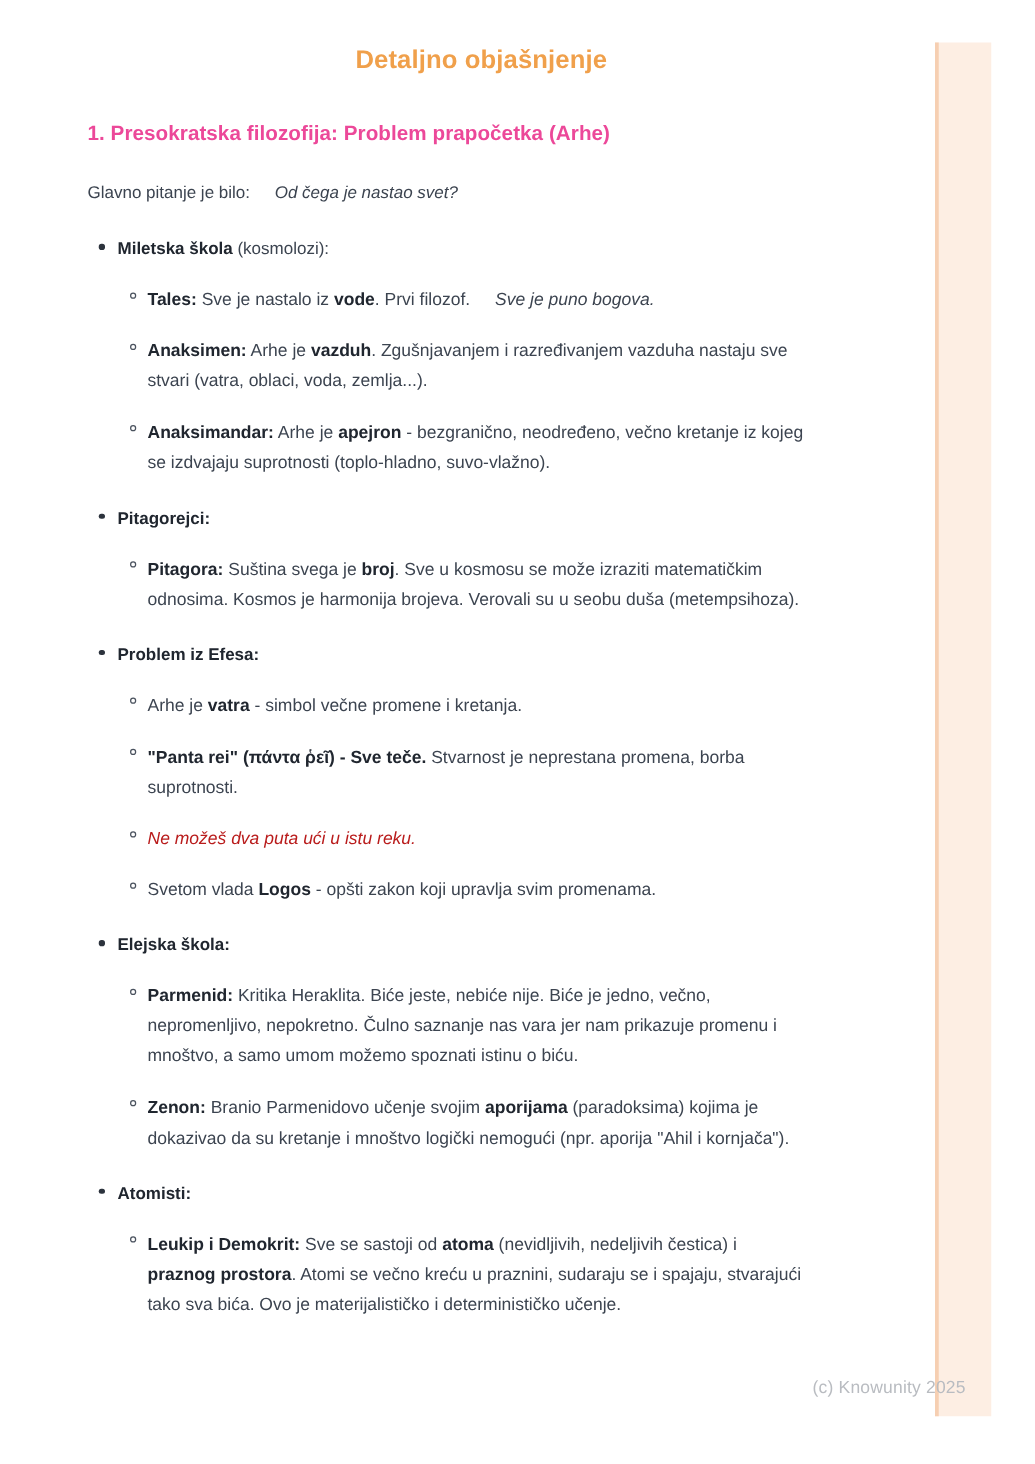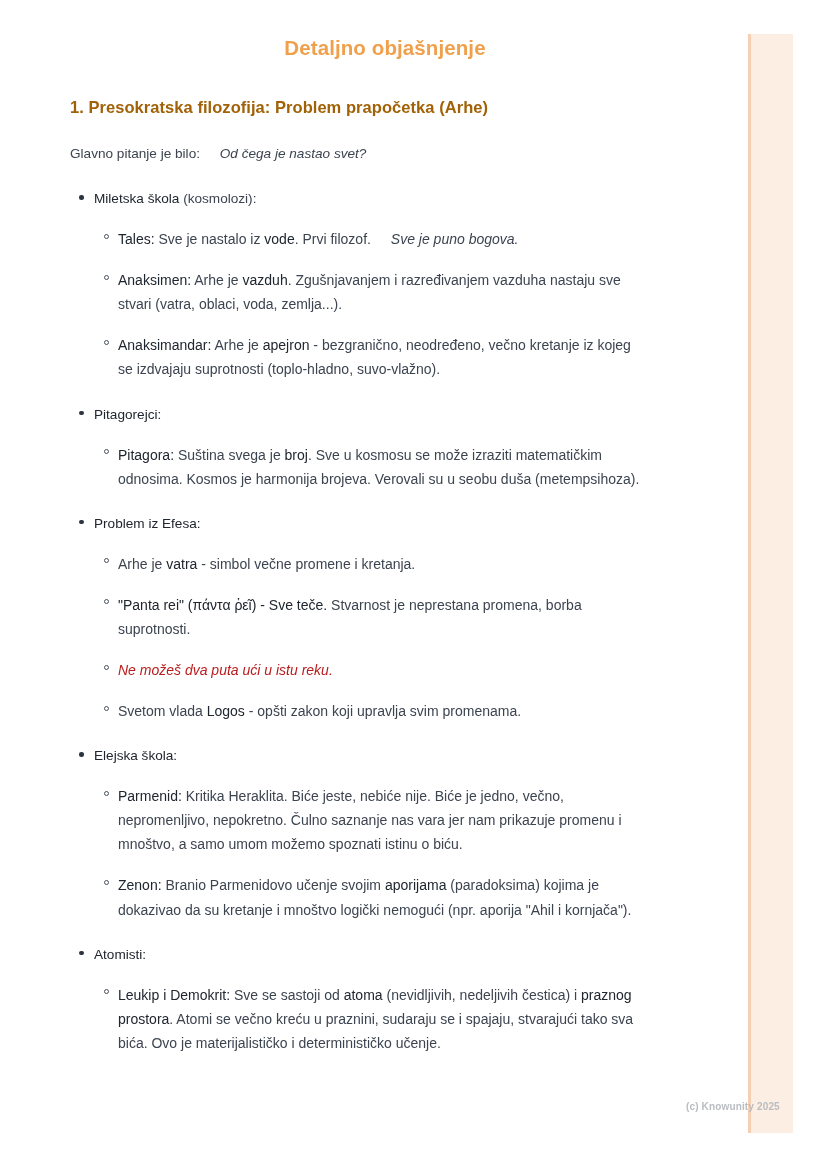--- a/index.html
+++ b/index.html
@@ -44,21 +44,21 @@
     font-weight: bold;
     color: #f0a04b;
     margin: 0 0 38px 0;
     letter-spacing: 0.1px;
     text-align: center;
   }
 
   h2.section-title {
     font-size: 16.5px;
     font-weight: bold;
-    color: #a16207;
+    color: #ec4899;
     margin: 0 0 26px 0;
     letter-spacing: 0.05px;
   }
 
   p.intro {
     font-size: 13.6px;
     line-height: 1.55;
     color: #3c4450;
     margin: 0 0 24px 0;
   }
@@ -115,34 +115,33 @@
     background: transparent;
   }
   .l2-text {
     font-size: 14px;
     line-height: 1.72;
     color: #3c4450;
     max-width: 528px;
     display: block;
   }
 
-  .b  { font-weight: normal; color: #20262f; }
+  .b  { font-weight: bold; color: #20262f; }
   .i  { font-style: italic; margin-left: 16px; }
   .l2-text.all-italic { font-style: italic; color: #b91c1c; }
 
   
   #watermark {
     position: absolute;
-    left: 686px;
+    left: 650px;
     top: 1101px;
-    font-size: 10px;
+    font-size: 14px;
     color: #b9bcc1;
     letter-spacing: 0.15px;
     white-space: nowrap;
-    font-weight: bold;
   }
 </style>
 </head>
 <body>
 
 <div id="side-panel"></div>
 
 <div id="doc">
 
   <h1 class="doc-title">Detaljno objašnjenje</h1>

